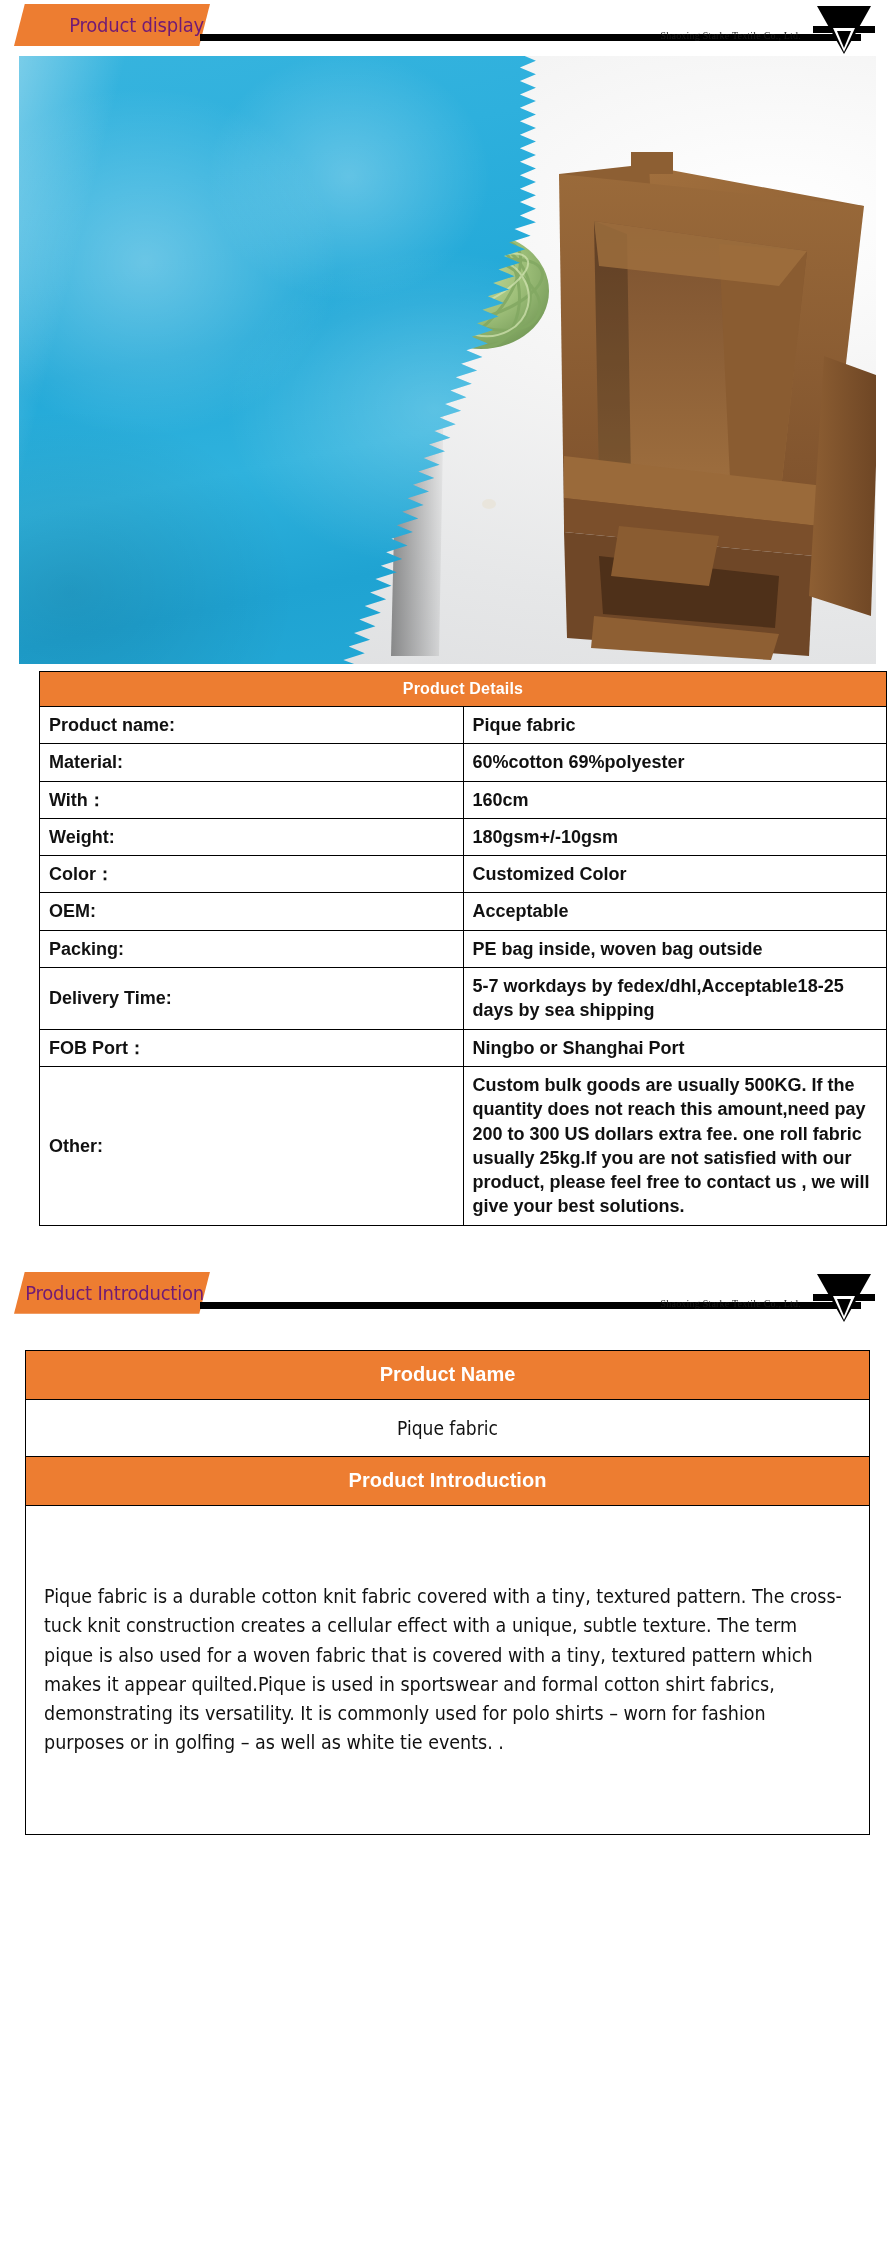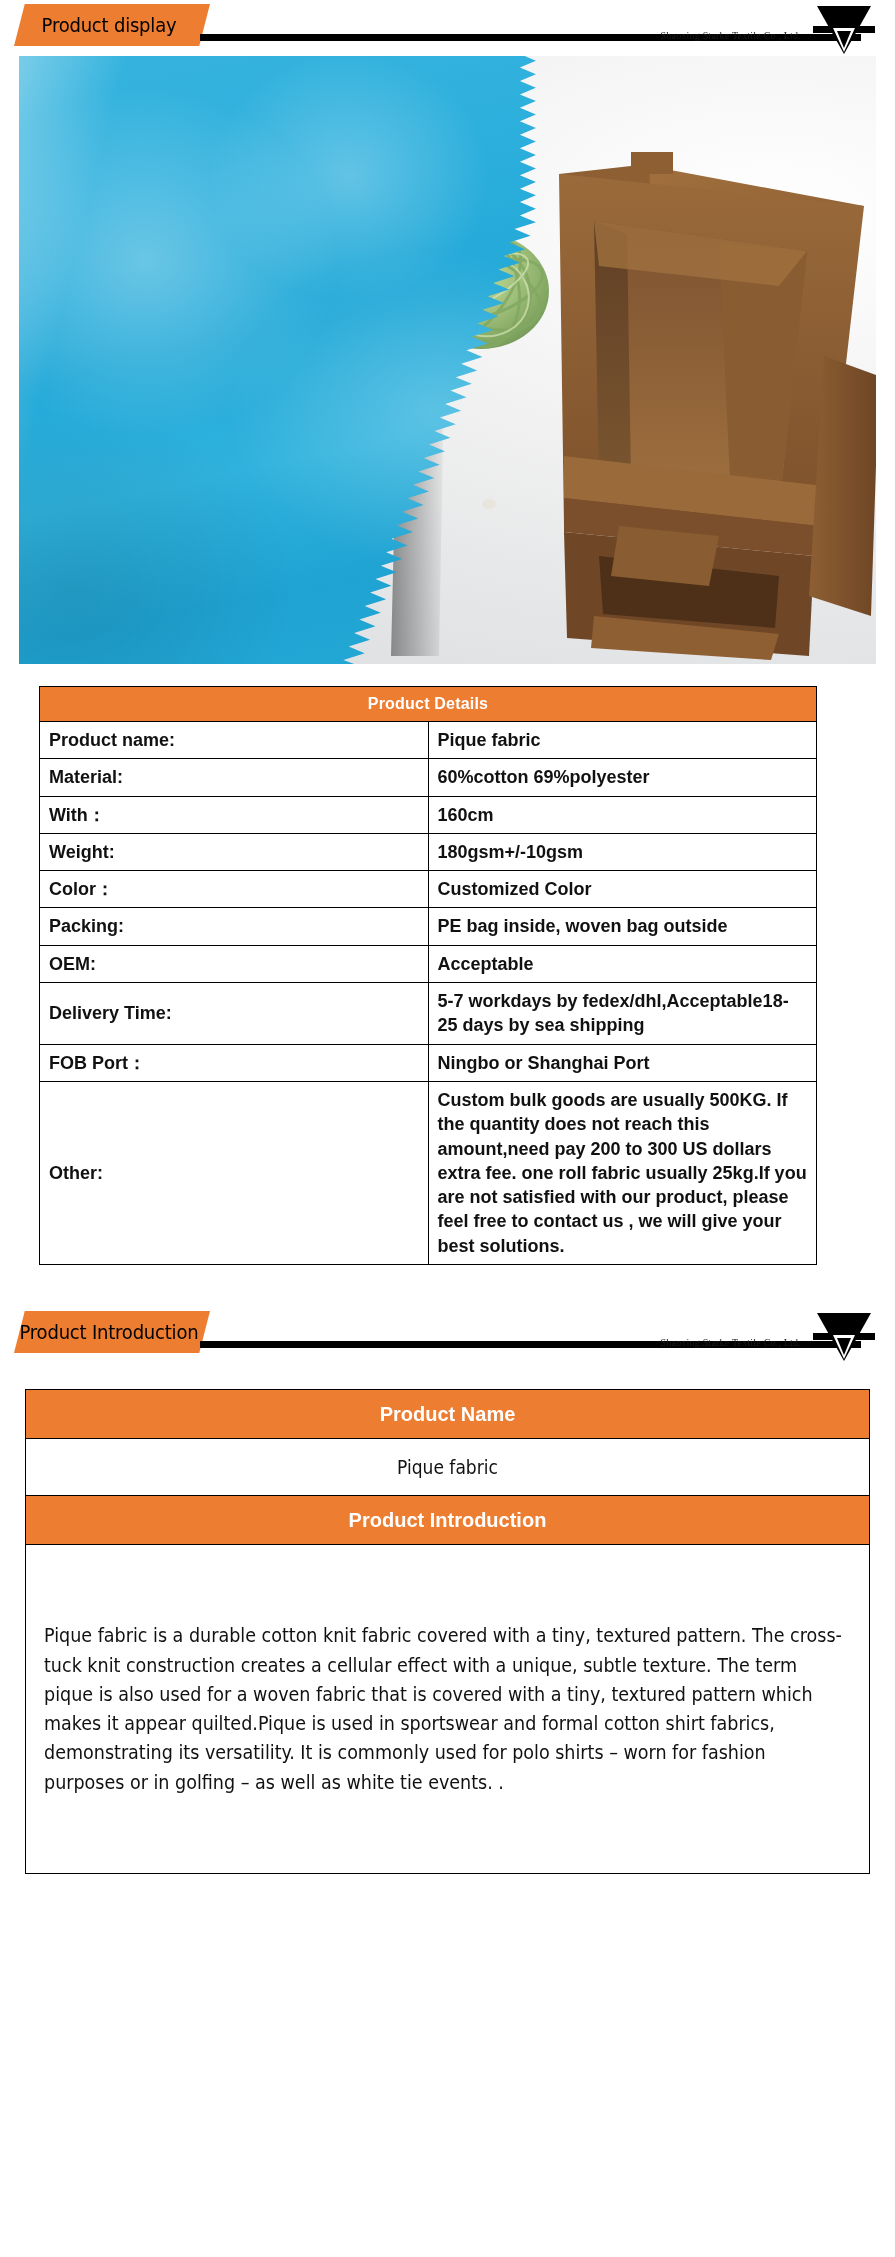--- a/index.html
+++ b/index.html
@@ -24,24 +24,24 @@
   }
   .banner-tag {
     position: absolute;
     left: 14px;
     top: 4px;
     width: 196px;
     height: 42px;
     background: #ED7D31;
     -webkit-clip-path: polygon(5.5% 0%, 100% 0%, 94.5% 100%, 0% 100%);
     clip-path: polygon(5.5% 0%, 100% 0%, 94.5% 100%, 0% 100%);
-    color: #000000;
+    color: #701a75;
     font-size: 20px;
     line-height: 42px;
-    text-align: center;
+    text-align: right;
     font-family: "DejaVu Sans Condensed", "Liberation Sans Narrow", "Liberation Sans", sans-serif;
     letter-spacing: -0.2px;
     white-space: nowrap;
     overflow: hidden;
     box-sizing: border-box;
     padding-right: 6px;
   }
   .banner-rule {
     position: absolute;
     left: 200px;
@@ -132,22 +132,22 @@
       76% 73.7%, 72% 74.8%, 75% 75.9%, 71% 77.0%, 74% 78.1%, 70% 79.2%,
       73% 80.3%, 69% 81.4%, 72% 82.5%, 68% 83.6%, 71% 84.7%, 67% 85.8%,
       70% 86.9%, 66% 88.0%, 69% 89.1%, 65% 90.2%, 68% 91.3%, 64% 92.4%,
       67% 93.5%, 63% 94.6%, 66% 95.7%, 62% 96.8%, 65% 97.9%, 61% 99.0%,
       64% 100%, 0% 100%);
   }
   .photo-svg { position: absolute; inset: 0; }
 
   
   .details-wrap {
-    margin: 22px 39px 0 39px;
-    width: 778px;
+    margin: 7px 39px 0 39px;
+    width: 848px;
   }
   table.details {
     width: 100%;
     border-collapse: collapse;
     table-layout: fixed;
   }
   table.details th.head {
     background: #ED7D31;
     color: #ffffff;
     font-size: 16px;
@@ -324,26 +324,26 @@
       </tr>
       <tr>
         <td class="k">Weight:</td>
         <td class="v">180gsm+/-10gsm</td>
       </tr>
       <tr>
         <td class="k">Color：</td>
         <td class="v">Customized Color</td>
       </tr>
       <tr>
+        <td class="k">OEM:</td>
+        <td class="v">Acceptable</td>
+      </tr>
+      <tr>
         <td class="k">Packing:</td>
         <td class="v">PE bag inside, woven bag outside</td>
-      </tr>
-      <tr>
-        <td class="k">OEM:</td>
-        <td class="v">Acceptable</td>
       </tr>
       <tr class="row-tall">
         <td class="k">Delivery Time:</td>
         <td class="v">5-7 workdays by fedex/dhl,Acceptable18-25 days by sea shipping</td>
       </tr>
       <tr>
         <td class="k">FOB Port：</td>
         <td class="v">Ningbo or Shanghai Port</td>
       </tr>
       <tr class="row-tall">

